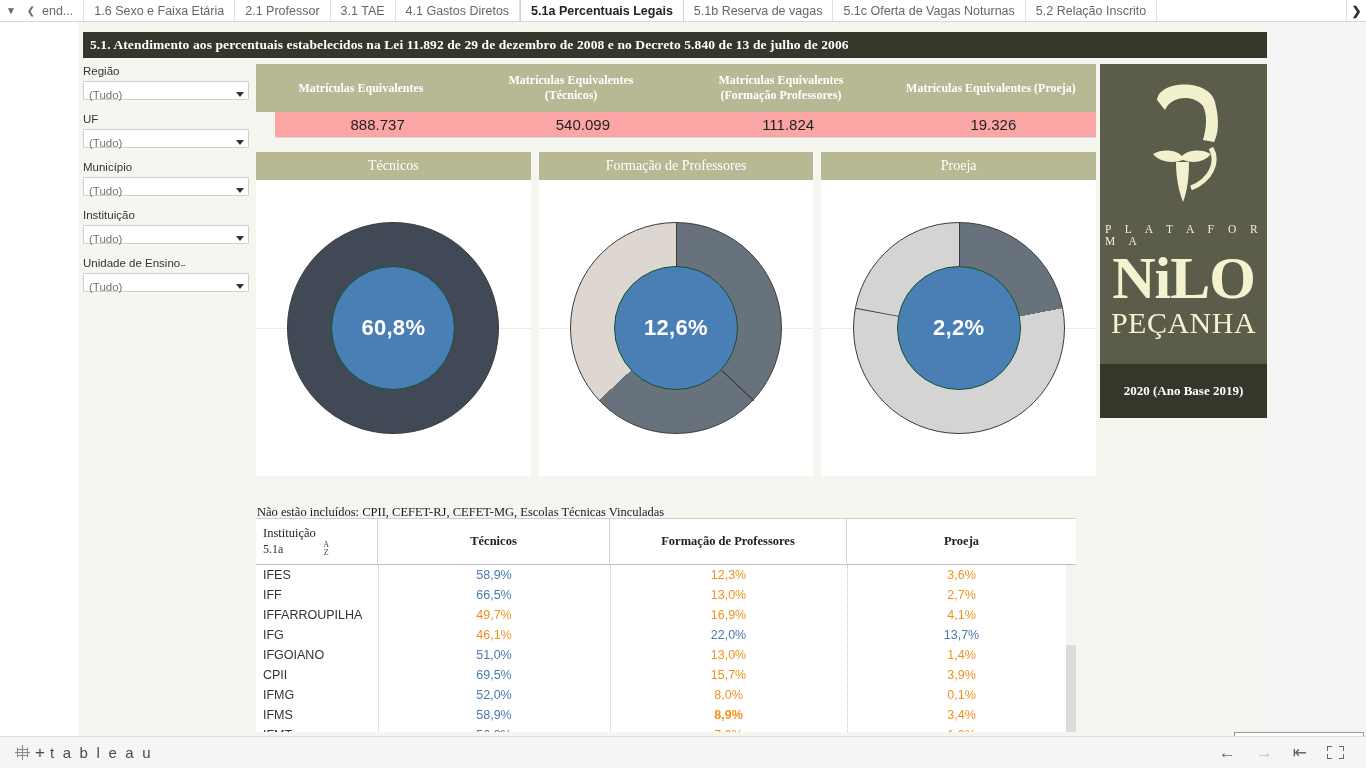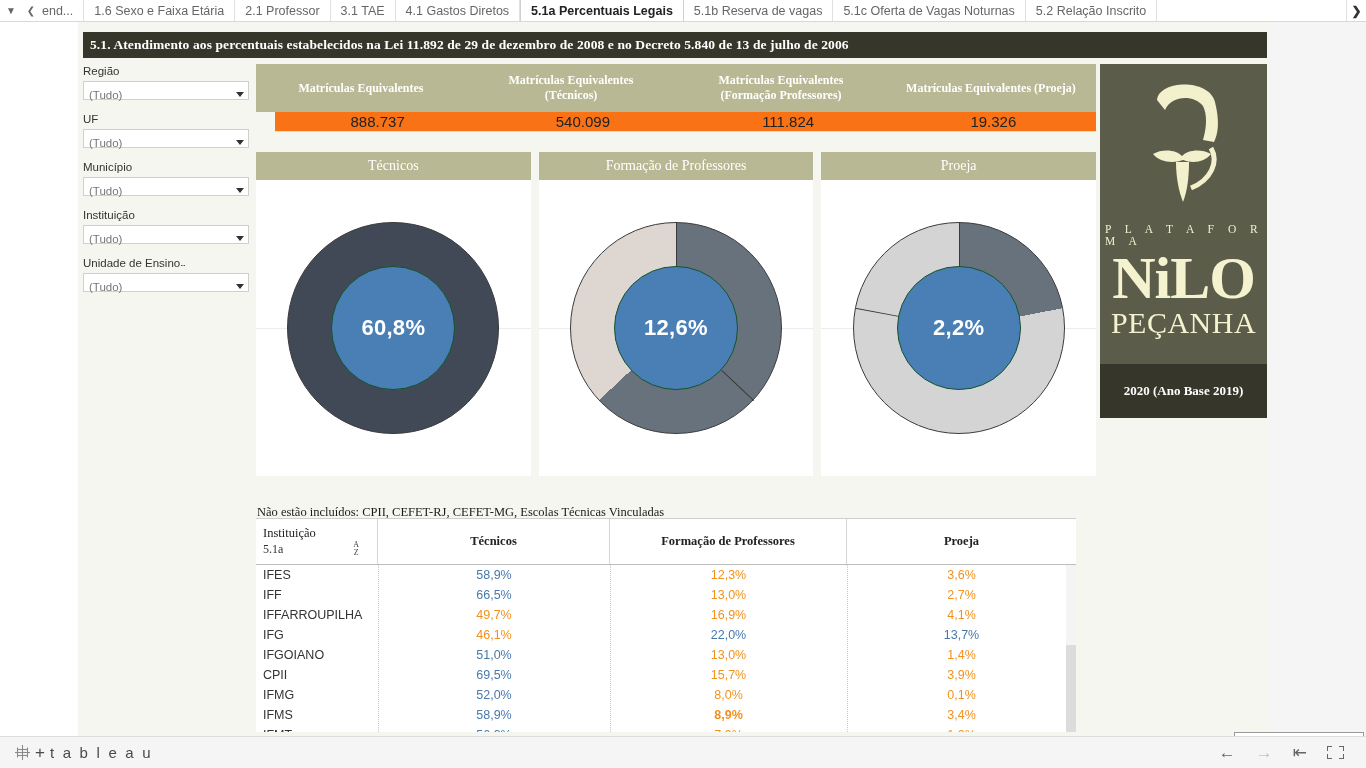--- a/index.html
+++ b/index.html
@@ -88,21 +88,21 @@
   
   .kpi {
     position: absolute; top: 42px; left: 178px; width: 840px;
   }
   .kpi-head { display: flex; background: #b8b894; height: 48px; }
   .kpi-head div {
     flex: 1; display: flex; align-items: center; justify-content: center; text-align: center;
     color: #ffffff; font-size: 12px; font-weight: bold; line-height: 15px;
     font-family: "Liberation Serif", serif; padding: 0 4px;
   }
-  .kpi-vals { display: flex; background: #f97316; height: 20px; border-bottom: 1px solid #ddd; margin-left: 19px; }
+  .kpi-vals { display: flex; background: #fca5a5; height: 26px; border-bottom: 1px solid #ddd; margin-left: 19px; }
   .kpi-vals div {
     flex: 1; display: flex; align-items: center; justify-content: center;
     font-size: 15px; color: #222;
   }
 
   
   .donuts { position: absolute; top: 130px; left: 178px; width: 840px; display: flex; gap: 8px; }
   .donut-panel { width: 275px; }
   .donut-title {
     height: 28px; background: #b8b894; color: #fff;
@@ -153,21 +153,21 @@
     display: flex; align-items: center; justify-content: center;
     font-size: 12.5px; font-weight: bold; color: #222; text-align: center;
     font-family: "Liberation Serif", serif;
     border-right: 1px solid #d5d5d5;
   }
   .dt-head .col.first {
     flex-direction: column; align-items: flex-start; justify-content: center;
     font-weight: normal; font-size: 12.5px; padding-left: 7px; position: relative;
   }
   .dt-head .col.first .sub {
-    display: flex; align-items: center; gap: 70px; font-size: 12px; color: #333;
+    display: flex; align-items: center; gap: 40px; font-size: 12px; color: #333;
   }
   .sort-glyph { font-size: 8px; line-height: 8px; color: #444; text-align: center; }
   .col-inst { width: 122px; }
   .col-tec  { width: 232px; }
   .col-form { width: 237px; }
   .col-pro  { width: 229px; border-right: none !important; }
   .dt-row { display: flex; height: 20px; align-items: center; }
   .dt-row .cell { display: flex; align-items: center; height: 20px; }
   .dt-row .cell.name {
     justify-content: flex-start; padding-left: 7px; font-size: 12.5px; color: #333;

